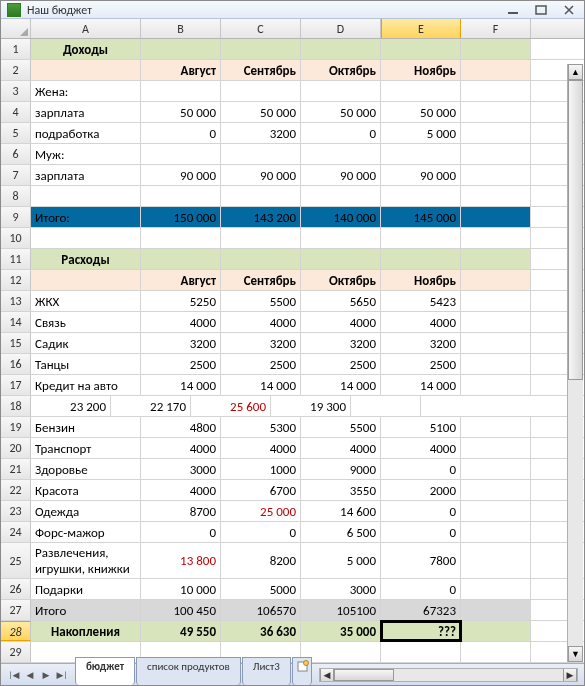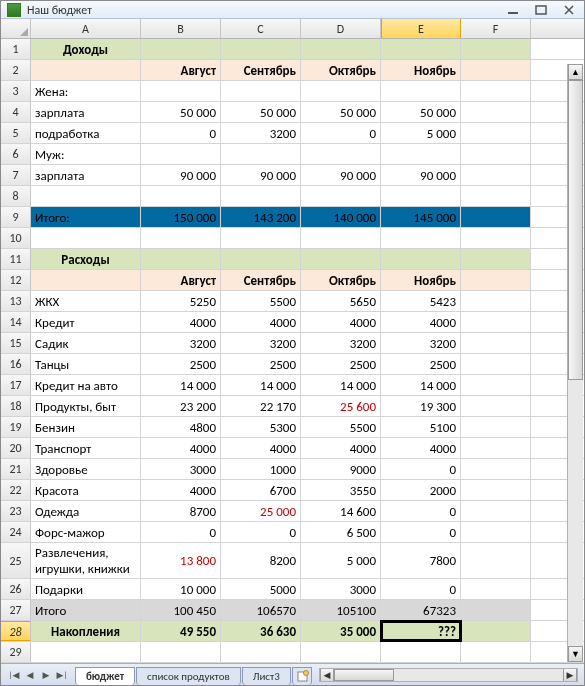--- a/index.html
+++ b/index.html
@@ -165,21 +165,21 @@
   }
   .tabs { display: flex; align-items: flex-end; height: 100%; }
   .tab {
     padding: 2px 10px;
     border: 1px solid #8a9ab5;
     border-bottom: none;
     background: #dce5f1;
     border-radius: 0 0 4px 4px;
     margin-right: 1px;
     cursor:pointer;
-    height: 18px;
+    height: 28px;
     line-height: 14px;
   }
   .tab.active {
     background: #fff;
     font-weight: bold;
   }
   .tabstrip .hscroll {
     flex:1;
     margin: 0 6px;
     height: 14px;
@@ -399,21 +399,21 @@
           <div class="cell cA">ЖКХ</div>
           <div class="cell cB">5250</div>
           <div class="cell cC">5500</div>
           <div class="cell cD">5650</div>
           <div class="cell cE">5423</div>
           <div class="cell cF"></div>
         </div>
 
         <div class="row">
           <div class="rh">14</div>
-          <div class="cell cA">Кредит</div>
+          <div class="cell cA">Связь</div>
           <div class="cell cB">4000</div>
           <div class="cell cC">4000</div>
           <div class="cell cD">4000</div>
           <div class="cell cE">4000</div>
           <div class="cell cF"></div>
         </div>
 
         <div class="row">
           <div class="rh">15</div>
           <div class="cell cA">Садик</div>
@@ -439,21 +439,20 @@
           <div class="cell cA">Кредит на авто</div>
           <div class="cell cB">14 000</div>
           <div class="cell cC">14 000</div>
           <div class="cell cD">14 000</div>
           <div class="cell cE">14 000</div>
           <div class="cell cF"></div>
         </div>
 
         <div class="row">
           <div class="rh">18</div>
-          <div class="cell cA">Продукты, быт</div>
           <div class="cell cB">23 200</div>
           <div class="cell cC">22 170</div>
           <div class="cell cD red">25 600</div>
           <div class="cell cE">19 300</div>
           <div class="cell cF"></div>
         </div>
 
         <div class="row">
           <div class="rh">19</div>
           <div class="cell cA">Бензин</div>

